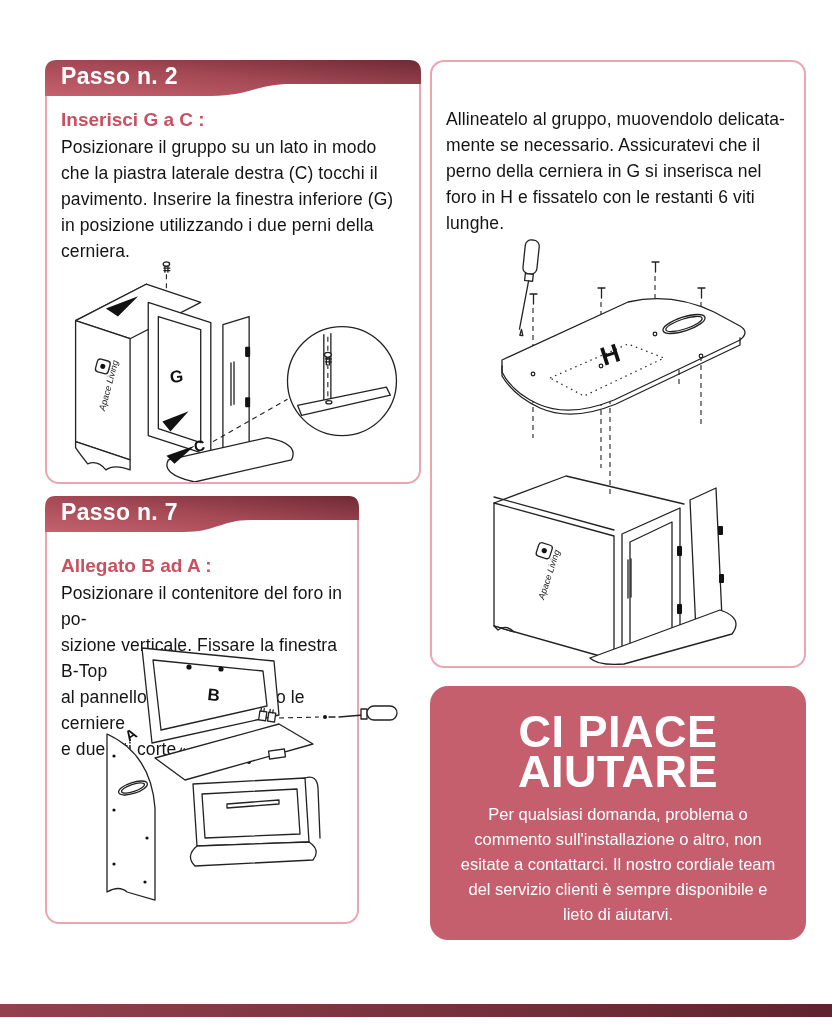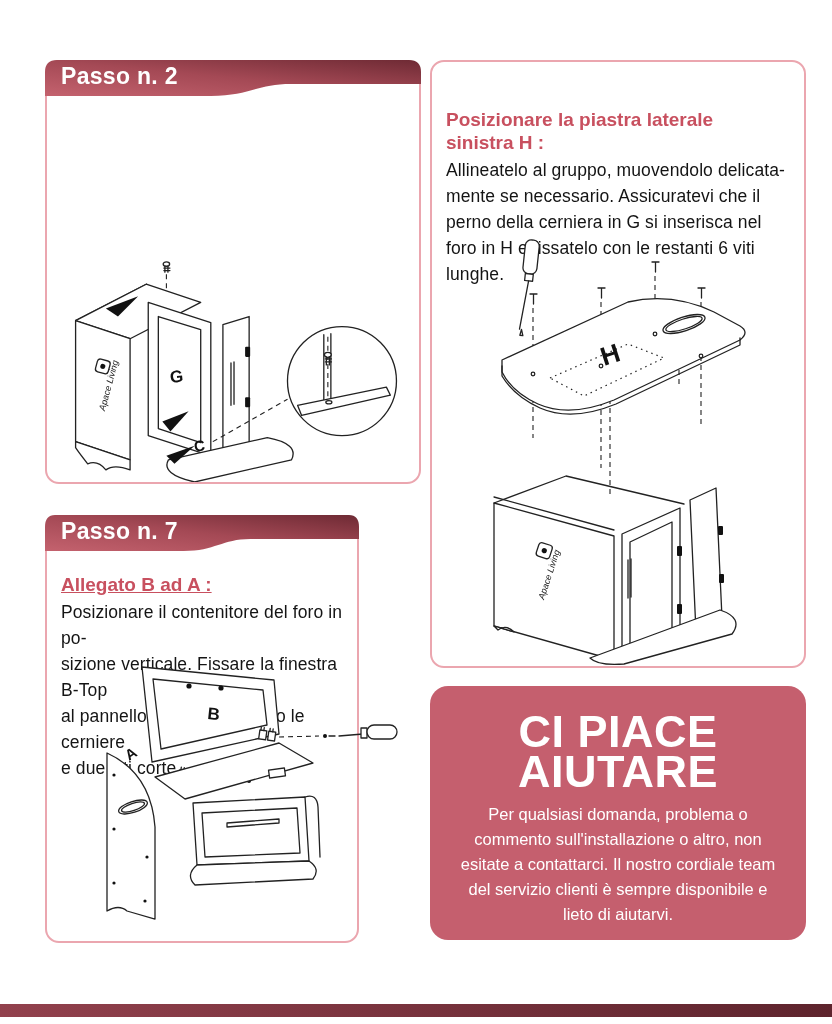--- a/index.html
+++ b/index.html
@@ -43,20 +43,28 @@
     </defs>
   </svg>
 
   <section class="panel" style="left:45px;top:60px;width:376px;height:424px;">
     <div class="step-header">
       <svg viewBox="0 0 376 36" preserveAspectRatio="none">
         <path d="M12,0 H364 Q376,0 376,12 V24 H246 C212,24 204,36 166,36 H0 V12 Q0,0 12,0 Z" fill="url(#hg)"></path>
       </svg>
       <span class="hdr-txt">Passo n. 2</span>
     </div>
+    <div class="panel-inner">
+      <h3 class="sec-title">Inserisci G a C :</h3>
+      <p class="body-txt">Posizionare il gruppo su un lato in modo
+che la piastra laterale destra (C) tocchi il
+pavimento. Inserire la finestra inferiore (G)
+in posizione utilizzando i due perni della
+cerniera.</p>
+    </div>
     <svg class="illus" style="top:196px;width:372px;height:224px;" viewBox="0 0 368 222">
 
       <g>
         <ellipse class="fc" cx="118" cy="6" rx="3.2" ry="2.2"></ellipse>
         <path class="ln" d="M116.5,8 L116.5,14 M119.5,8 L119.5,14 M115.5,10 h6 M115.5,12.5 h6"></path>
       </g>
       <path class="dash" d="M118,16 L118,46"></path>
 
       <path class="ln" d="M28,62 L98,26 M34,68 L104,32 M98,26 L104,32 M42,76 L112,40 M28,62 L34,68"></path>
 
@@ -98,22 +106,20 @@
           <ellipse class="fc" cx="278" cy="96" rx="3.4" ry="2.4"></ellipse>
           <path class="ln" d="M276.5,98 L276.5,106 M279.5,98 L279.5,106 M275.5,100 h6 M275.5,103 h6"></path>
         </g>
         <ellipse class="ln" cx="279" cy="143" rx="3" ry="1.6"></ellipse>
       </g>
     </svg>
   </section>
 
   <section class="panel" style="left:430px;top:60px;width:376px;height:608px;">
     <div class="panel-inner">
-      <h3 class="sec-title">Posizionare la piastra laterale
-sinistra H :</h3>
       <p class="body-txt">Allineatelo al gruppo, muovendolo delicata-
 mente se necessario. Assicuratevi che il
 perno della cerniera in G si inserisca nel
 foro in H e fissatelo con le restanti 6 viti
 lunghe.</p>
     </div>
     <svg class="illus" style="top:176px;width:372px;height:428px;" viewBox="0 0 372 428">
 
       <g transform="rotate(6 99 20)">
         <rect class="fc" x="92" y="2" width="14" height="34" rx="6"></rect>
@@ -168,29 +174,29 @@
         <polygon class="fc" points="258,262 284,250 290,380 264,394"></polygon>
         <rect class="blk" x="286" y="288" width="5" height="9" rx="1"></rect>
         <rect class="blk" x="287" y="336" width="5" height="9" rx="1"></rect>
 
         <path class="fc" d="M158,420 L288,372 Q312,380 300,396 L192,426 Q166,428 158,420 Z"></path>
         <path class="fc" d="M62,388 L82,394 Q74,386 66,392 Q62,388 62,388 Z"></path>
       </g>
     </svg>
   </section>
 
-  <section class="panel" style="left:45px;top:515px;width:314px;height:428px;">
+  <section class="panel" style="left:45px;top:496px;width:314px;height:428px;">
     <div class="step-header">
       <svg viewBox="0 0 376 36" preserveAspectRatio="none">
         <path d="M12,0 H364 Q376,0 376,12 V24 H246 C212,24 204,36 166,36 H0 V12 Q0,0 12,0 Z" fill="url(#hg)"></path>
       </svg>
       <span class="hdr-txt">Passo n. 7</span>
     </div>
     <div class="panel-inner">
-      <h3 class="sec-title" style="margin-top:14px;text-decoration:underline;">Allegato B ad A :</h3>
+      <h3 class="sec-title" style="margin-top:14px;">Allegato B ad A :</h3>
       <p class="body-txt">Posizionare il contenitore del foro in po-
 sizione verticale. Fissare la finestra B-Top
 al pannello A-Top utilizzando le cerniere
 e due viti corte.</p>
     </div>
     <svg class="illus" style="top:140px;width:372px;height:286px;" viewBox="0 0 372 286">
 
       <g>
         <polygon class="fc" points="95,10 227,23 232,77 105,105"></polygon>
         <polygon class="fc" points="106,22 216,33 220,68 114,92"></polygon>

